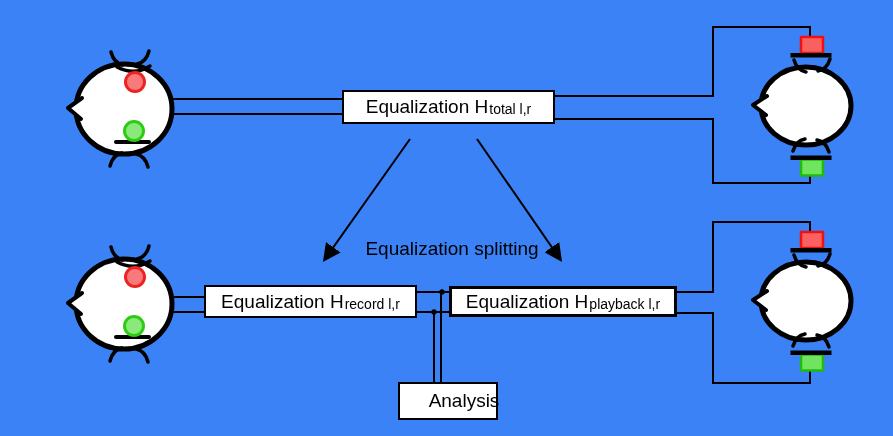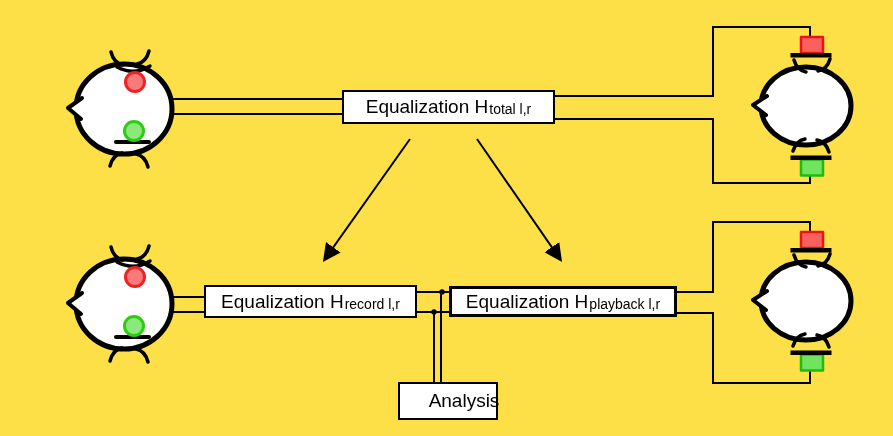--- a/index.html
+++ b/index.html
@@ -1,17 +1,17 @@
 <!DOCTYPE html>
 <html><head>
 <meta charset="utf-8">
 <style>
   html,body{margin:0;padding:0;background:#ffffff;}
   .stage{
-    position:relative;width:893px;height:436px;background:#fde047;
+    position:relative;width:893px;height:436px;background:#3b82f6;
     font-family:"Liberation Sans",sans-serif;overflow:hidden;
   }
   .stage svg{position:absolute;left:0;top:0;}
   .eqbox{
     position:absolute;display:flex;align-items:center;justify-content:center;
     background:#ffffff;border:2px solid #000;box-sizing:border-box;
     font-size:19px;color:#000;white-space:nowrap;z-index:2;
   }
   .eqbox sub{font-size:14px;line-height:0;position:relative;bottom:-2px;margin-left:1px;}
   #box-total{left:342px;top:90px;width:213px;height:34px;}
@@ -102,14 +102,15 @@
 
   <div class="eqbox" id="box-playback">
     <span>Equalization H</span>
       <sub>playback l,r</sub>
   </div>
 
   <div class="eqbox" id="box-analysis">
     <span>Analysis</span>
   </div>
 
+  <div class="split-label">Equalization splitting</div>
 
 </div>
 
 </body></html>

